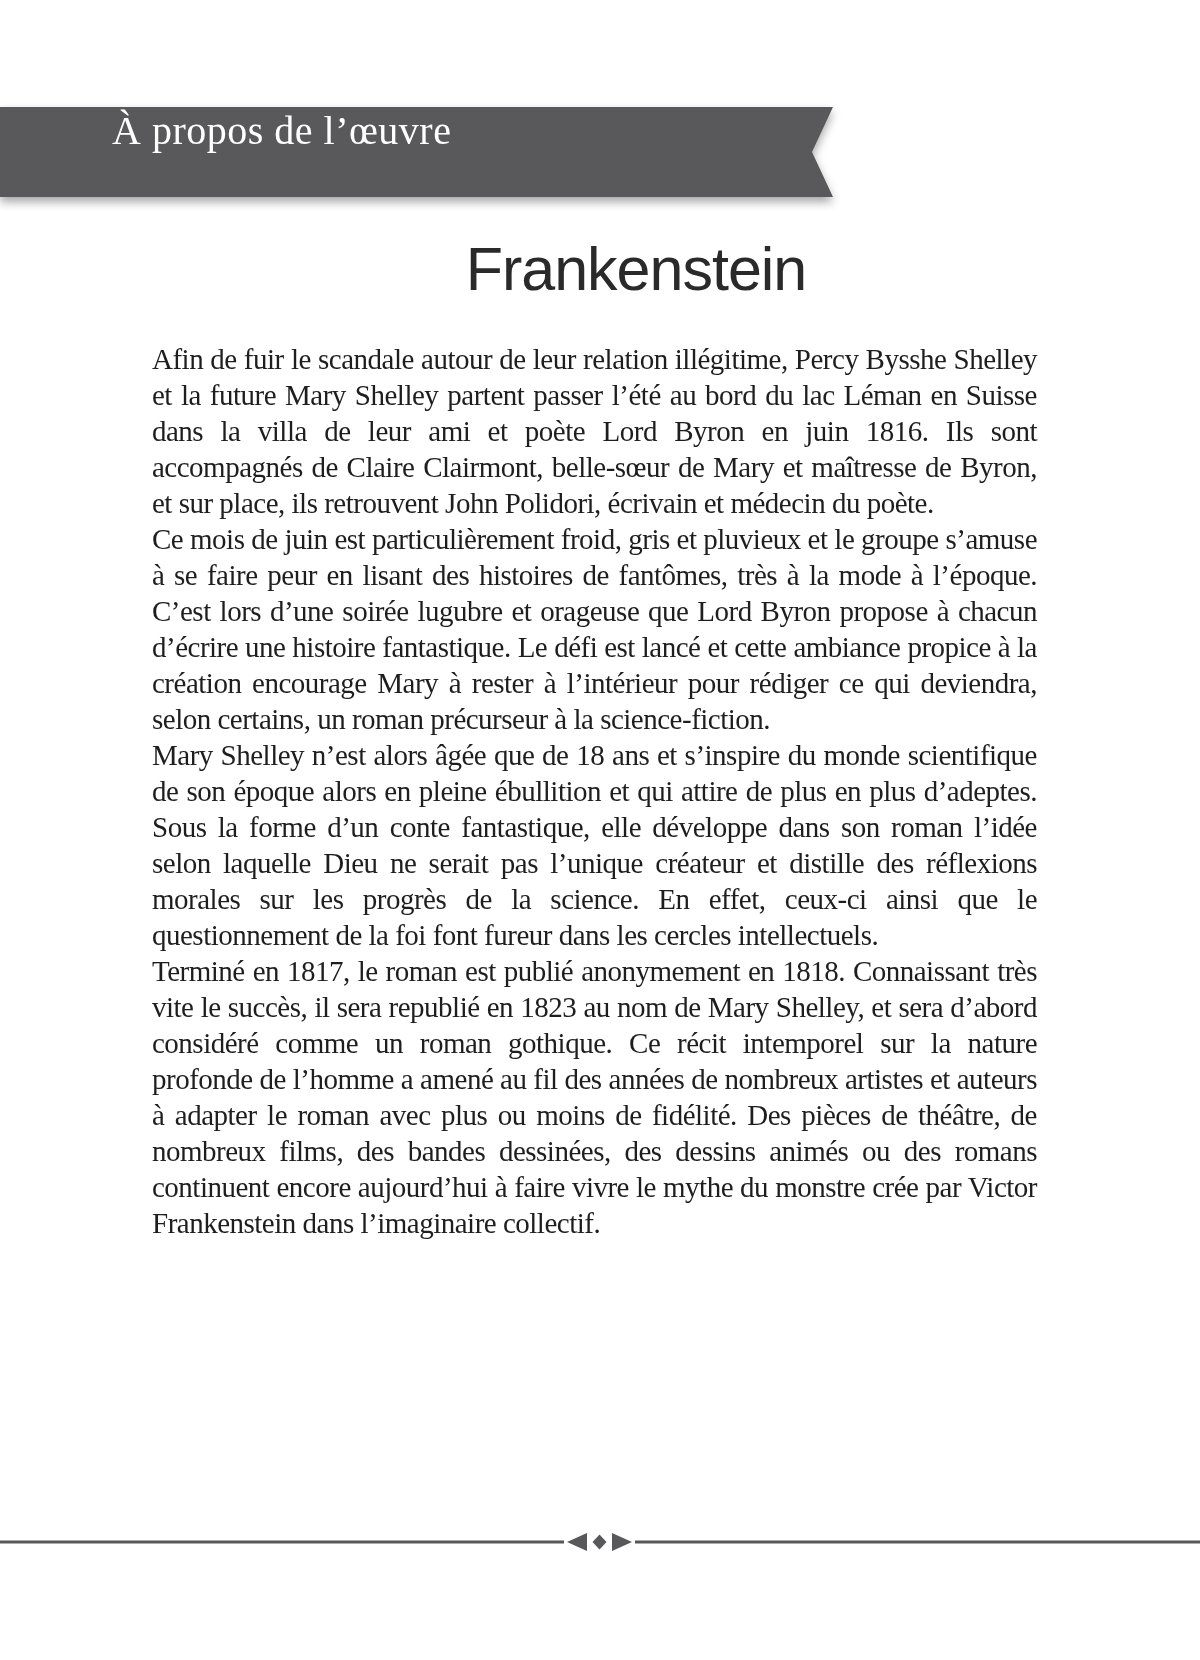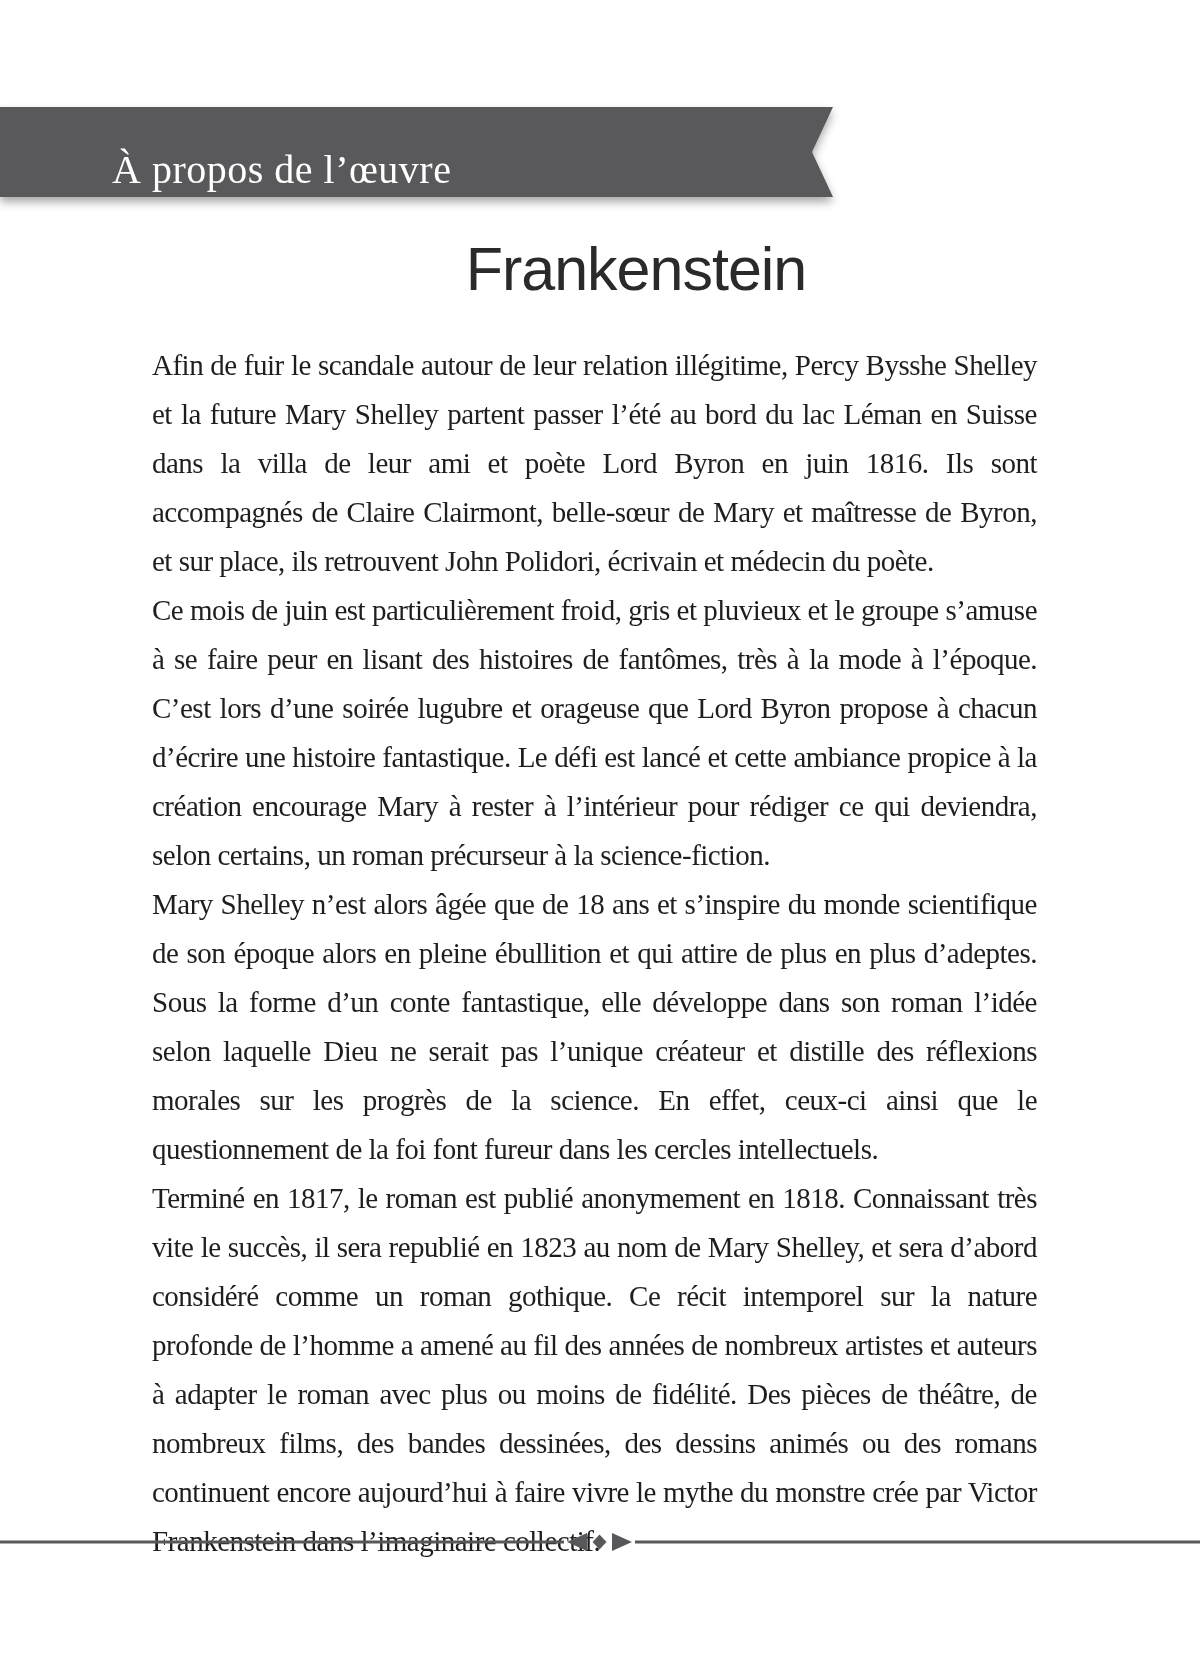--- a/index.html
+++ b/index.html
@@ -25,21 +25,21 @@
     position:absolute;
     left:0; top:107px;
     width:833px; height:90px;
     filter:drop-shadow(0 5px 5px rgba(0,0,0,0.35));
   }
   .banner{
     width:100%; height:100%;
     background:var(--banner_bg);
     clip-path:polygon(0 0, 100% 0, calc(100% - 21px) 50%, 100% 100%, 0 100%);
     display:flex;
-    align-items:flex-end;
+    align-items:flex-start;
   }
   .banner-label{
     color:var(--banner_text);
     font-family:"Liberation Serif", serif;
     font-size:40px;
     letter-spacing:0.5px;
     padding-left:112px;
     padding-bottom:4px;
     white-space:nowrap;
   }
@@ -56,21 +56,21 @@
     color:var(--title_color);
     margin-left:36px;
   }
   
   .body-text{
     position:absolute;
     left:152px; top:341px;
     width:885px;
     font-family:"Liberation Serif", serif;
     font-size:29px;
-    line-height:49px;
+    line-height:36px;
     letter-spacing:-0.5px;
     color:var(--body_text);
     text-align:justify;
   }
   .body-text .para{margin:0;}
   
   .divider{
     position:absolute;
     left:0; top:1527px;
     width:1200px; height:30px;

